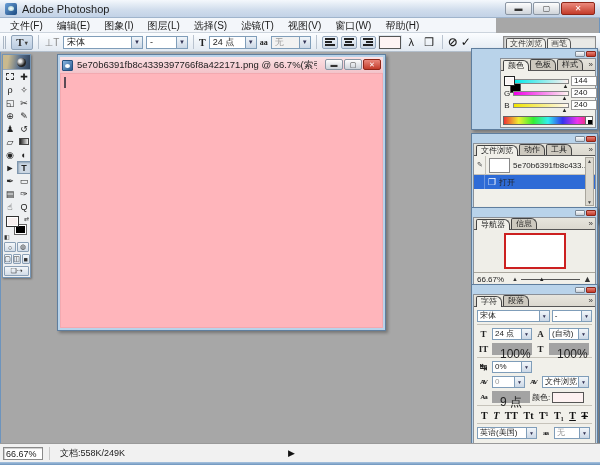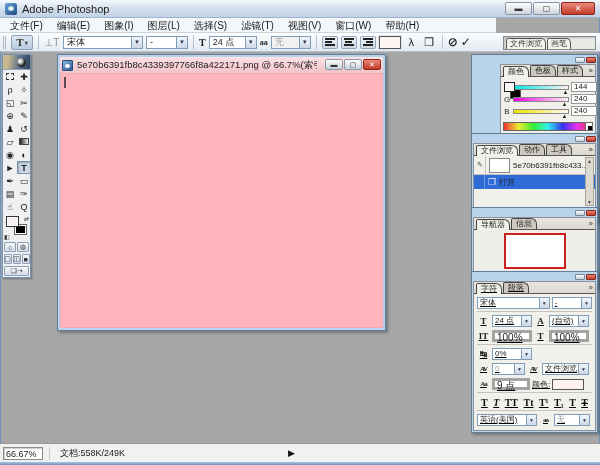--- a/index.html
+++ b/index.html
@@ -154,21 +154,21 @@
   .n-zoom { width:32px; }
   .n-mtn-s { font-size:6px; color:#333; }
   .n-mtn-l { font-size:9px; color:#333; }
   .n-track { flex:1; height:1px; background:#555; position:relative; }
   .n-thumb { position:absolute; left:30%; top:-3px; font-size:6px; color:#222; }
   
   .ch-body { padding:2px 3px; }
   .ch-row { display:flex; align-items:center; gap:2px; height:14px; margin-bottom:1px; font-size:8px; color:#222; }
   .ch-ic { width:13px; text-align:center; font-family:"Liberation Serif",serif; font-weight:bold; font-size:9px; color:#222; }
   .ch-ic.small { font-size:7px; letter-spacing:-1px; }
-  .ch-input { height:12px; background:#fff; border:3px solid #a3a3a3; font-size:10px; padding-left:2px; line-height:10px; color:#222;}
+  .ch-input { height:12px; background:#fff; border:6px solid #a3a3a3; font-size:12px; padding-left:2px; line-height:10px; color:#222;}
   .ch-combo { position:relative; height:12px; background:#fff; border:1px solid #7f9db9; font-size:8px; padding-left:2px; line-height:10px; color:#222;}
   .ch-combo .dd { position:absolute; right:0; top:0; width:10px; height:10px; background:linear-gradient(#f2f6fa,#ccd8e6);
     border-left:1px solid #7f9db9; font-size:5px; text-align:center; line-height:10px; color:#335; }
   .ch-swatch { width:32px; height:11px; background:#fdf1f1; border:1px solid #555; }
   .ch-styles { display:flex; justify-content:space-between; padding:0 4px; font-family:"Liberation Serif",serif;
     font-weight:bold; font-size:10px; color:#111; height:14px; align-items:center; }
   .st-i { font-style:italic; } .st-u { text-decoration:underline; } .st-st { text-decoration:line-through; }
   .ch-sep { height:1px; background:#c6c3ba; margin:1px 0 2px 0; }
   
   .statusbar { position:absolute; left:0; top:443px; width:600px; height:19px; background:#f1f1f1;
@@ -318,21 +318,21 @@
       <span class="dbtn">▬</span>
       <span class="dbtn">▢</span>
       <span class="dbtn close">✕</span>
     </span>
   </div>
   <div class="canvas">
     <span class="text-cursor"></span>
   </div>
 </div>
 
-<div class="panelwin" style="top:54px;padding-left:28px;">
+<div class="panelwin" style="top:48px;padding-left:28px;">
   <div class="p-strip">
     <span class="pbtn min"></span>
     <span class="pbtn close"></span>
   </div>
   <div class="p-body">
     <div class="ptabs">
       <span class="ptab active">颜色</span>
       <span class="ptab">色板</span>
       <span class="ptab">样式</span>
       <span class="pmore">»</span>
@@ -426,21 +426,21 @@
       <span class="n-zoom">66.67%</span>
       <span class="n-mtn-s">▲</span>
       <span class="n-track">
           <span class="n-thumb">▲</span>
         </span>
       <span class="n-mtn-l">▲</span>
     </div>
   </div>
 </div>
 
-<div class="panelwin" style="top:271px;text-decoration:underline;">
+<div class="panelwin" style="top:284px;">
   <div class="p-strip">
     <span class="pbtn min"></span>
     <span class="pbtn close"></span>
   </div>
   <div class="p-body">
     <div class="ptabs">
       <span class="ptab active">字符</span>
       <span class="ptab">段落</span>
       <span class="pmore">»</span>
     </div>

